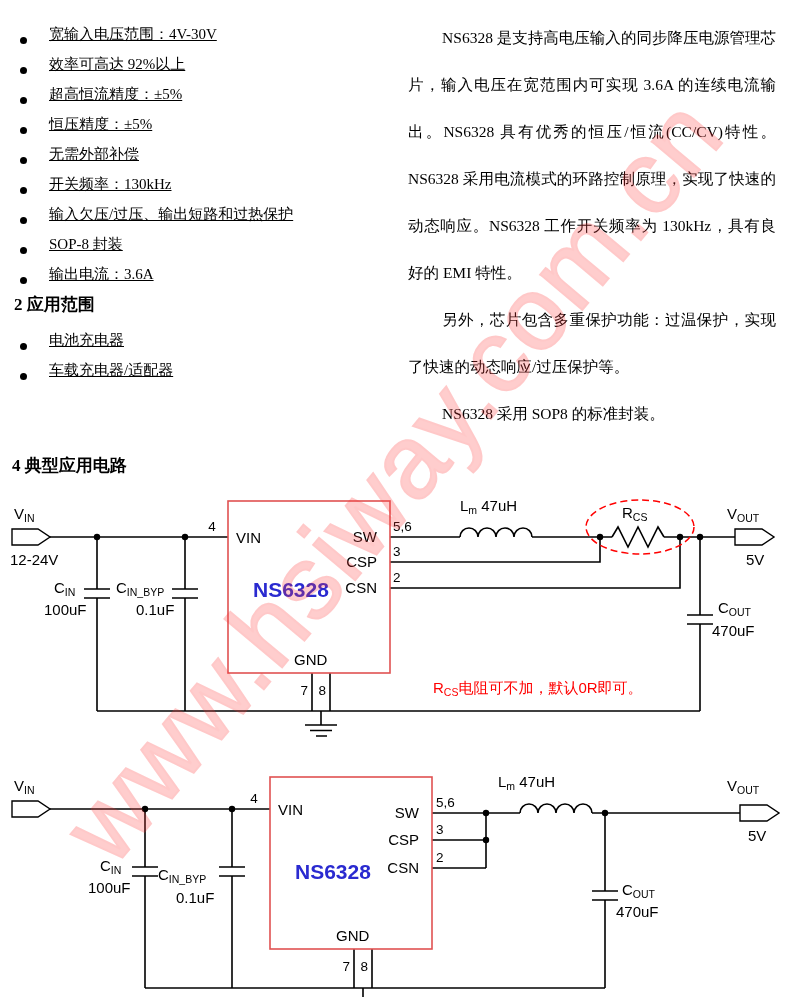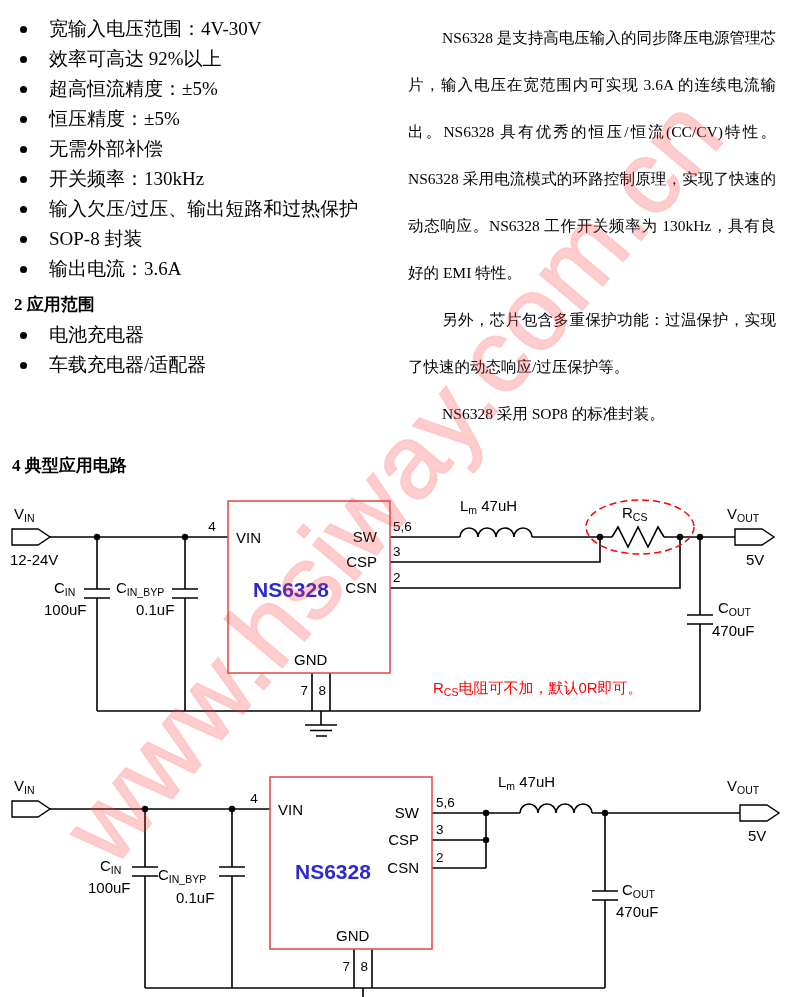--- a/index.html
+++ b/index.html
@@ -5,21 +5,21 @@
   * { margin:0; padding:0; box-sizing:border-box; }
   html,body { background:#fff; }
   .page {
     position:relative; width:786px; height:997px; background:#fff; overflow:hidden;
     font-family:"Liberation Serif","DejaVu Serif",serif; color:#000;
   }
   .top { display:flex; padding:14px 8px 0 12px; }
   .col-left { width:380px; flex:none; }
   .col-right { flex:1; padding-left:16px; padding-right:2px; }
   ul.blist { list-style:none; }
-  ul.blist li { display:flex; align-items:center; height:30px; font-size:19px; }
+  ul.blist li { display:flex; align-items:flex-end; height:30px; font-size:15px;text-decoration:underline; }
   .bdot { width:7px; height:7px; border-radius:50%; background:#000; margin:0 22px 0 8px; flex:none; }
   h2.sec { font-size:17px; font-weight:bold; }
   .apps-heading { margin:9px 0 4px 2px; }
   .col-right p { font-size:15.5px; line-height:47px; text-align:justify; text-indent:2.2em; }
   .circ-heading { margin:17px 0 8px 12px; }
   svg.schematic { display:block; }
   svg text { font-family:"Liberation Sans","DejaVu Sans",sans-serif; font-size:15px; fill:#000; }
   svg text.pin { font-size:13.5px; }
   svg .sub { font-size:10.5px; }
   svg text.chip { font-size:21px; font-weight:bold; fill:var(--chip-blue,#2a2ad0); }

